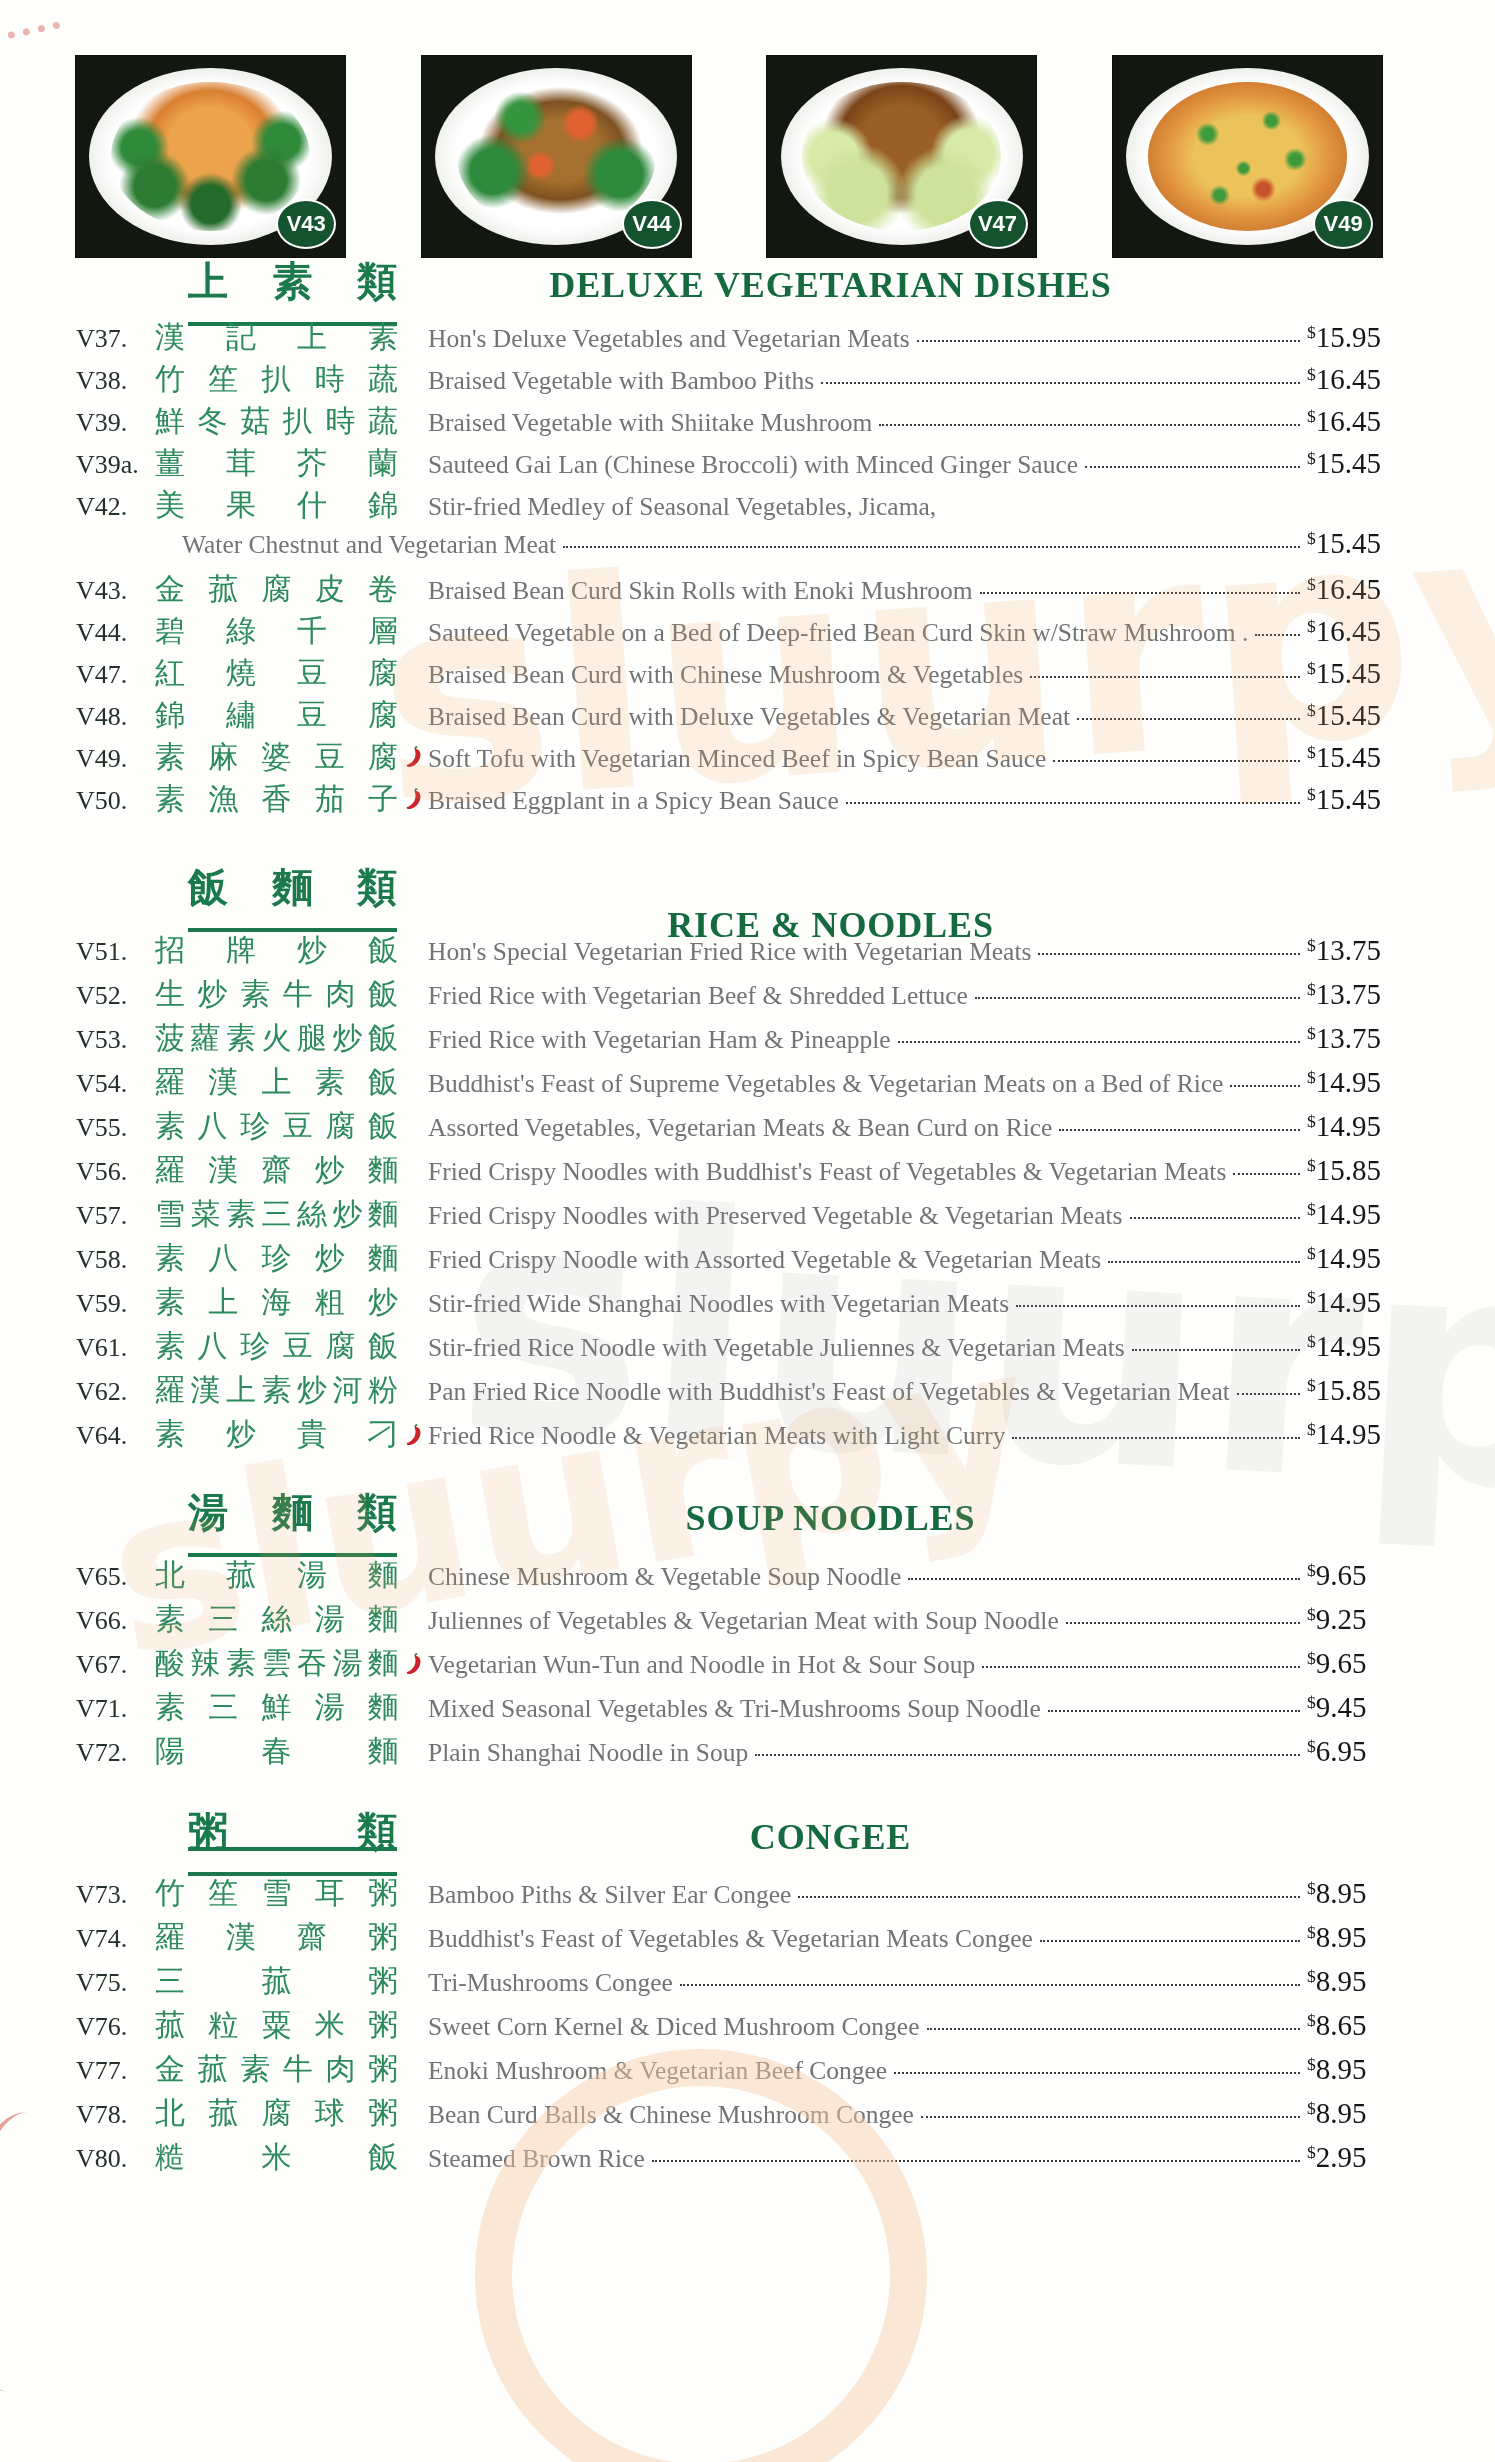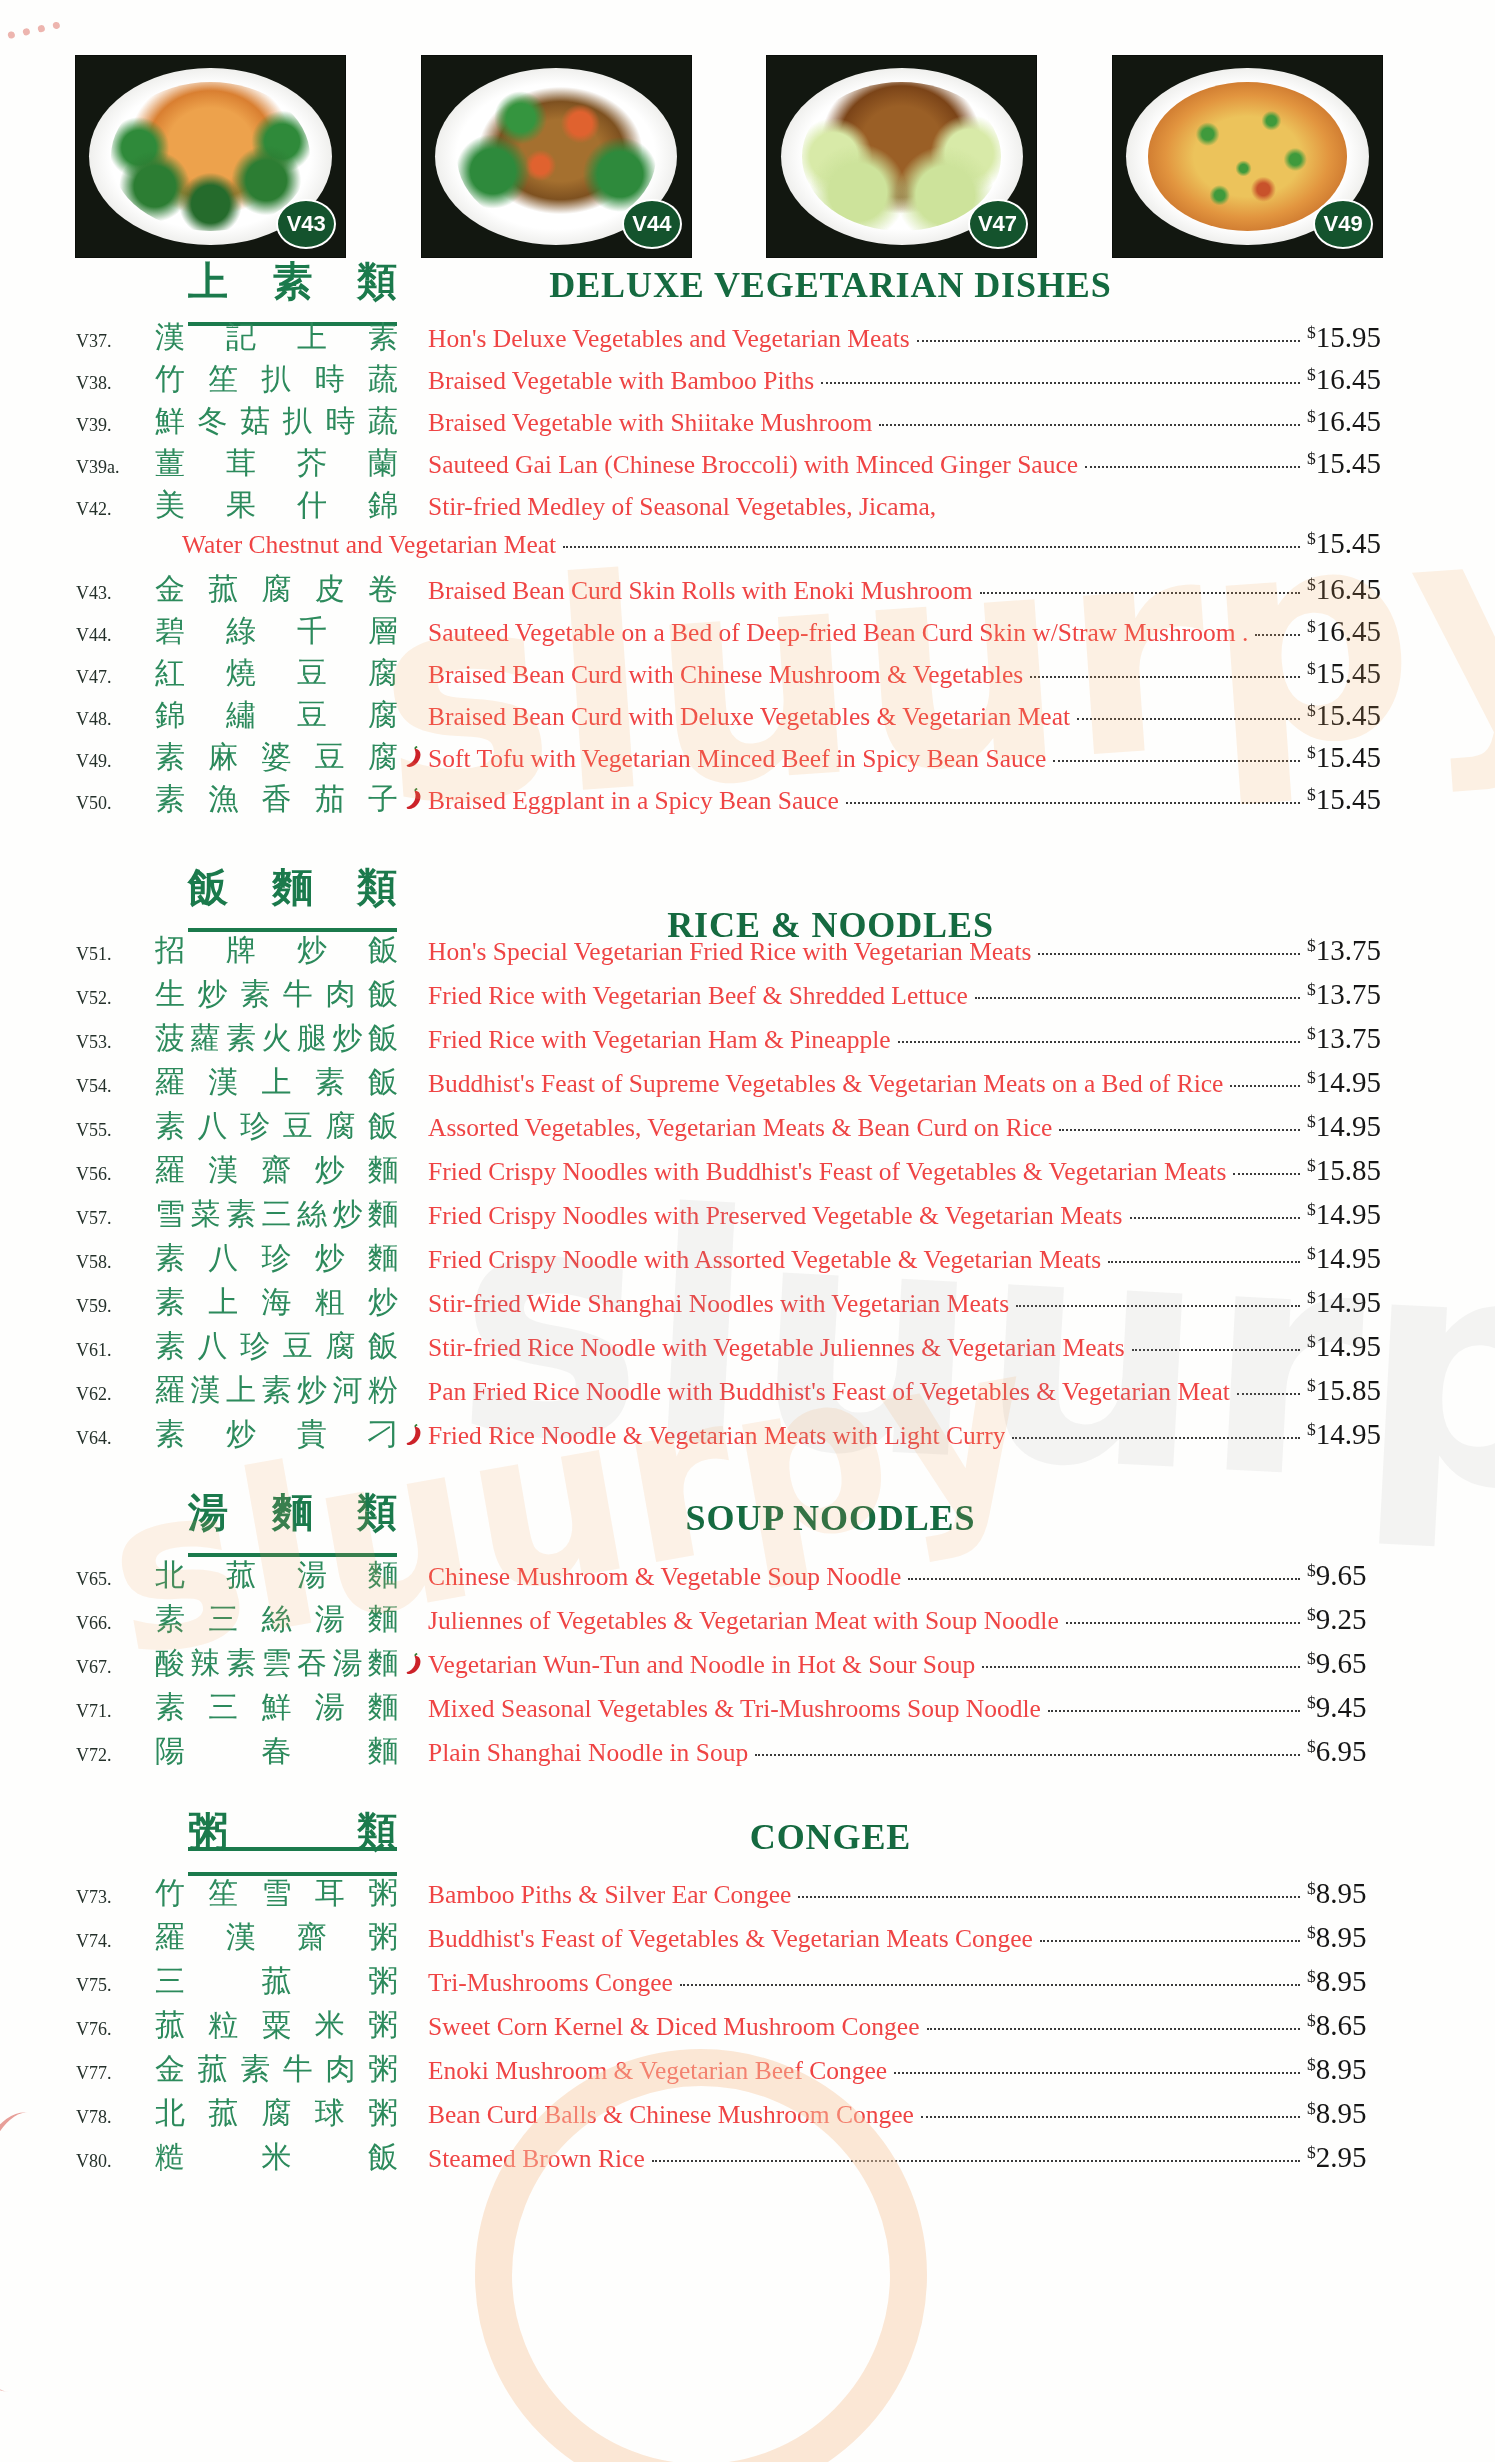--- a/index.html
+++ b/index.html
@@ -96,26 +96,26 @@
   .section{position:absolute;left:0;width:1495px;z-index:3;}
   .sec-zh{position:absolute;left:188px;width:209px;color:#1b7a4c;font-size:40px;line-height:1.1;
           text-align:justify;text-align-last:justify;text-justify:inter-character;
           border-bottom:4.4px solid #1b7a4c;padding-bottom:18px;font-weight:bold;}
   .sec-en{position:absolute;left:391px;width:879px;text-align:center;color:#156a40;
           font-size:36px;font-weight:bold;letter-spacing:0.9px;}
 
   .rows{position:absolute;left:0;width:1495px;}
   .item{width:1495px;}
   .line{display:flex;align-items:baseline;height:var(--rh,42px);padding-left:76px;padding-right:97px;box-sizing:border-box;}
-  .code{flex:none;width:79px;font-size:18px;color:#24302a;}
+  .code{flex:none;width:79px;font-size:26px;color:#24302a;}
   .zh{flex:none;width:243px;font-size:30px;color:#2c8a5c;text-align:justify;text-align-last:justify;
       text-justify:inter-character;overflow:hidden;white-space:nowrap;}
   .chili-slot{flex:none;width:30px;text-align:center;align-self:center;}
   .chili-slot svg{width:21px;height:23px;}
-  .en{flex:0 1 auto;font-size:25.5px;color:#ef4444;white-space:nowrap;overflow:hidden;text-align:center;}
+  .en{flex:0 1 auto;font-size:25.5px;color:#737373;white-space:nowrap;overflow:hidden;text-align:center;}
   .dots{flex:1 1 0;min-width:0;height:0.9px;border-bottom:2.6px dotted #3a3a3a;position:relative;top:-5.3px;margin:0 7px;}
   .price{flex:none;width:91px;white-space:nowrap;text-align:left;color:#161616;}
   .price .cur{font-size:17.6px;vertical-align:8.8px;}
   .price .num{font-size:29px;}
   .indent{flex:none;width:106px;}
 
   
   #sec0 .sec-zh{top:260px;} #sec0 .sec-en{top:264px;} #sec0 .rows{top:317px;--rh:42px;}
   #sec1 .sec-zh{top:866px;} #sec1 .sec-en{top:872px;margin-top:32px;} #sec1 .rows{top:930px;--rh:44px;}
   #sec2 .sec-zh{top:1491px;} #sec2 .sec-en{top:1497px;} #sec2 .rows{top:1555px;--rh:44px;}

